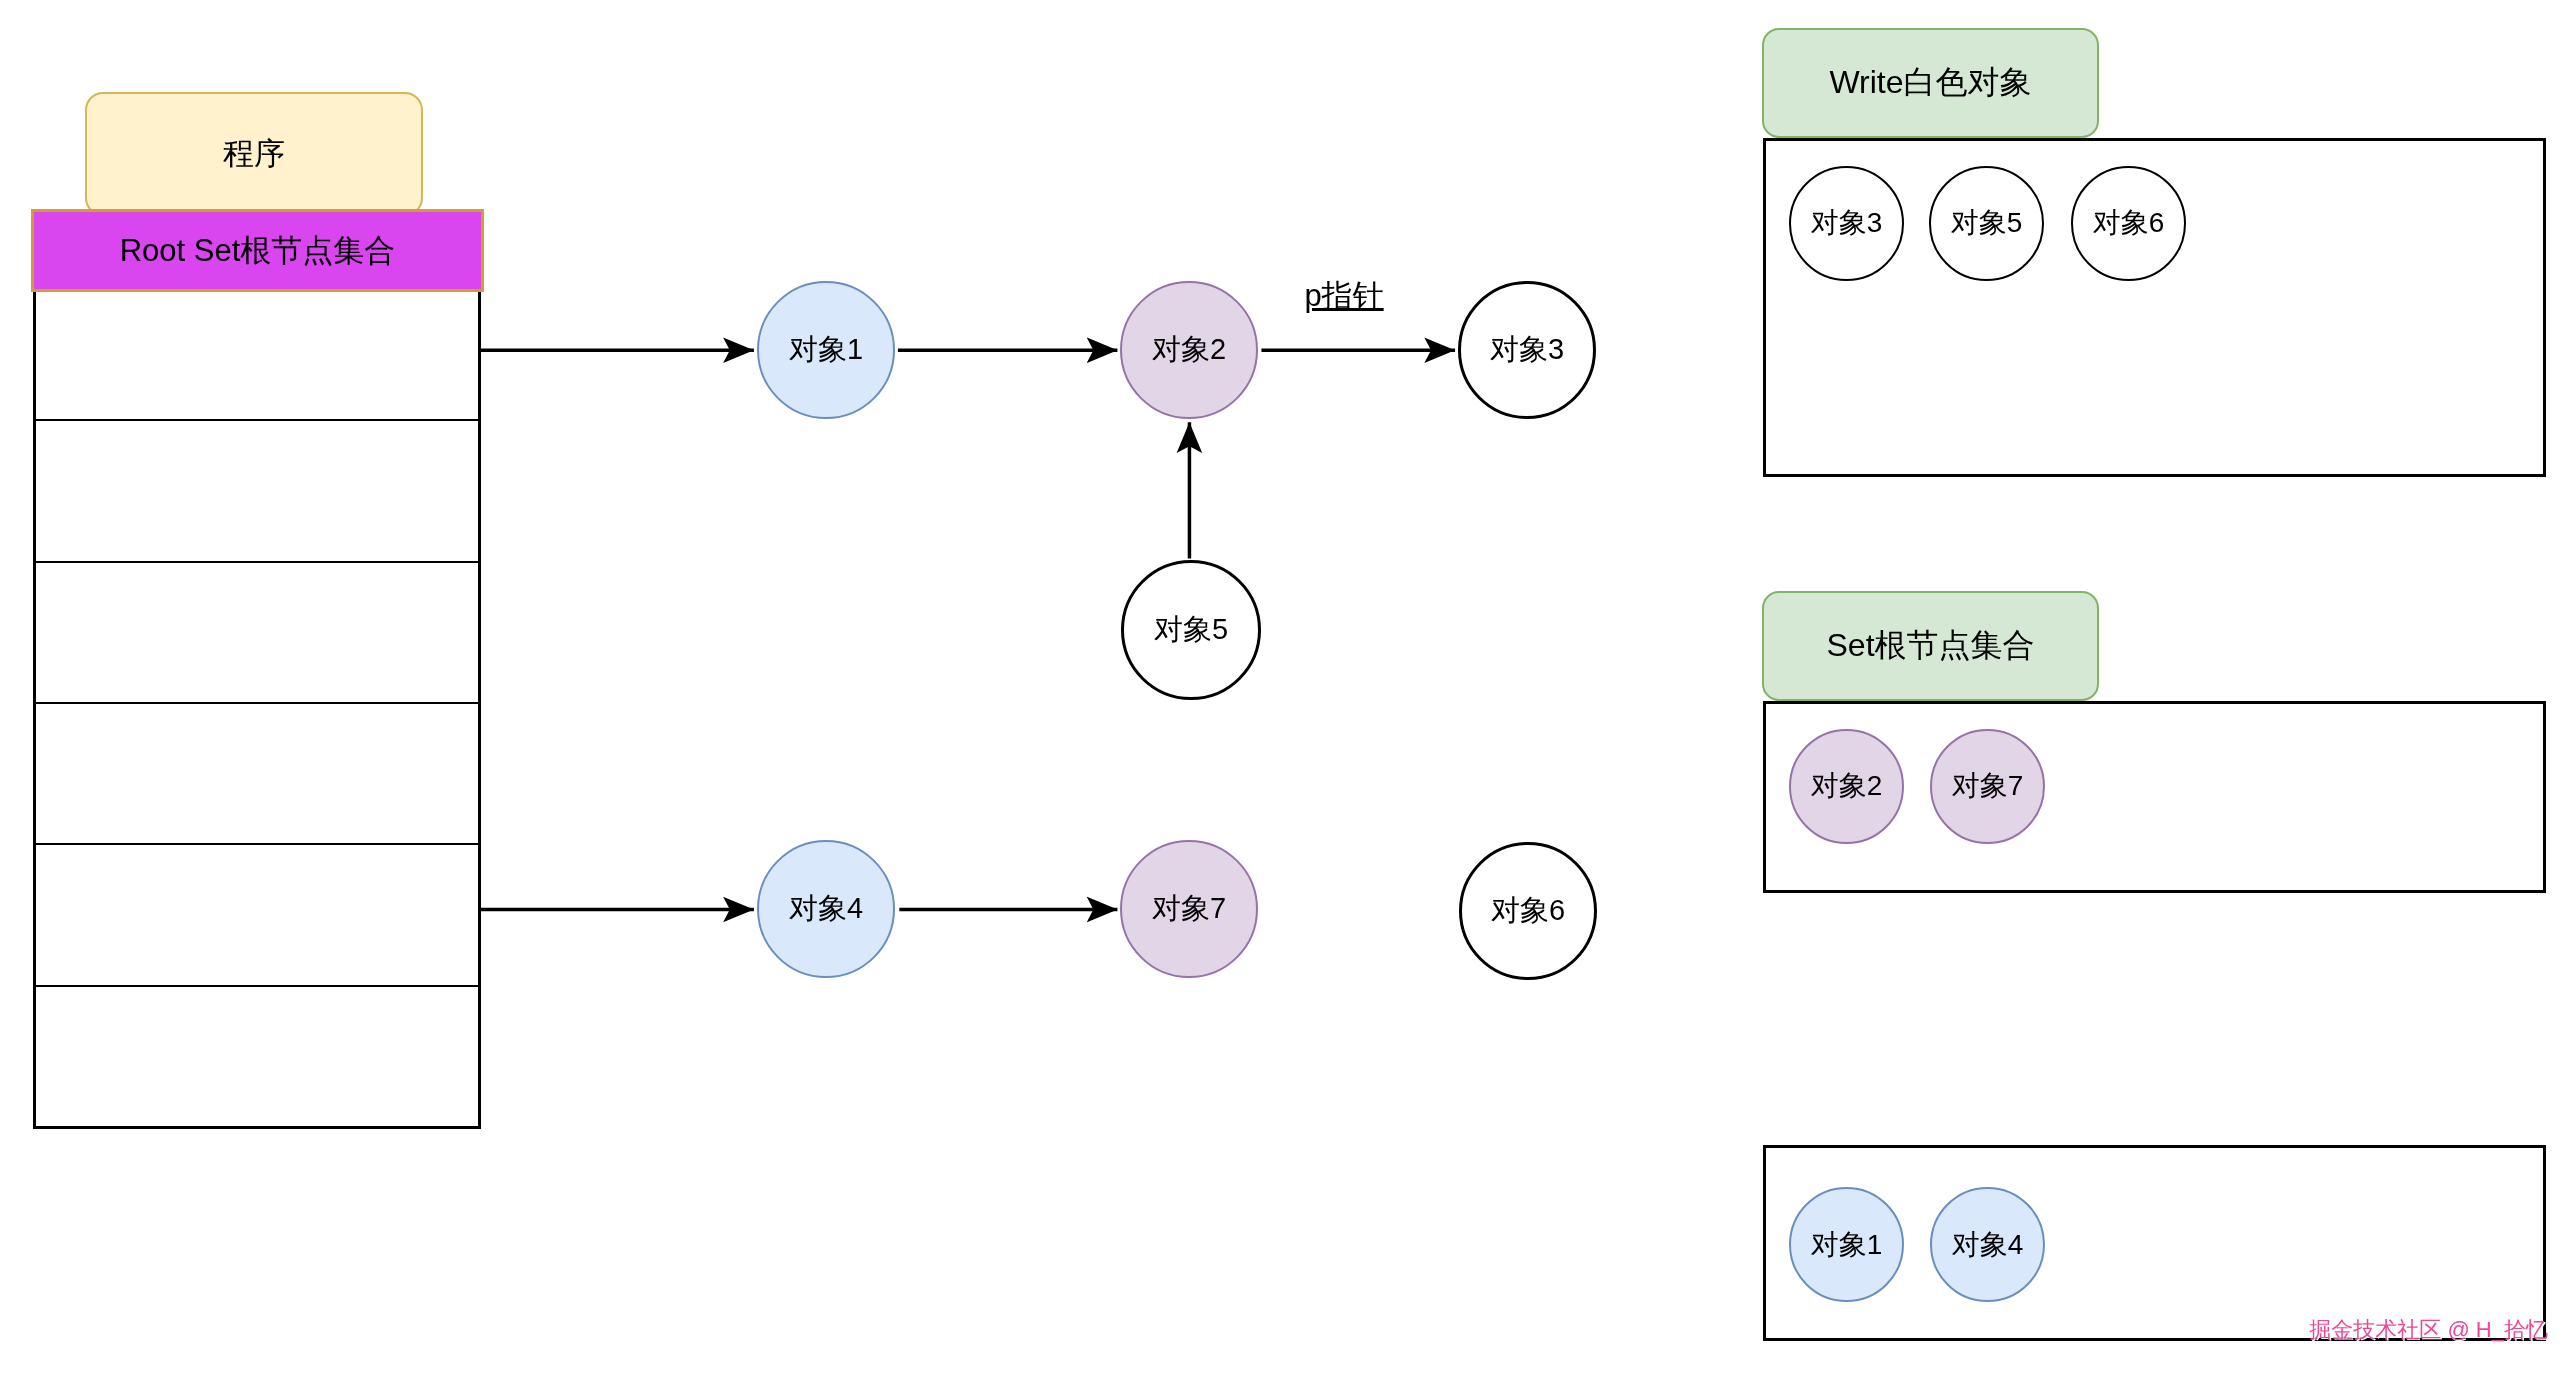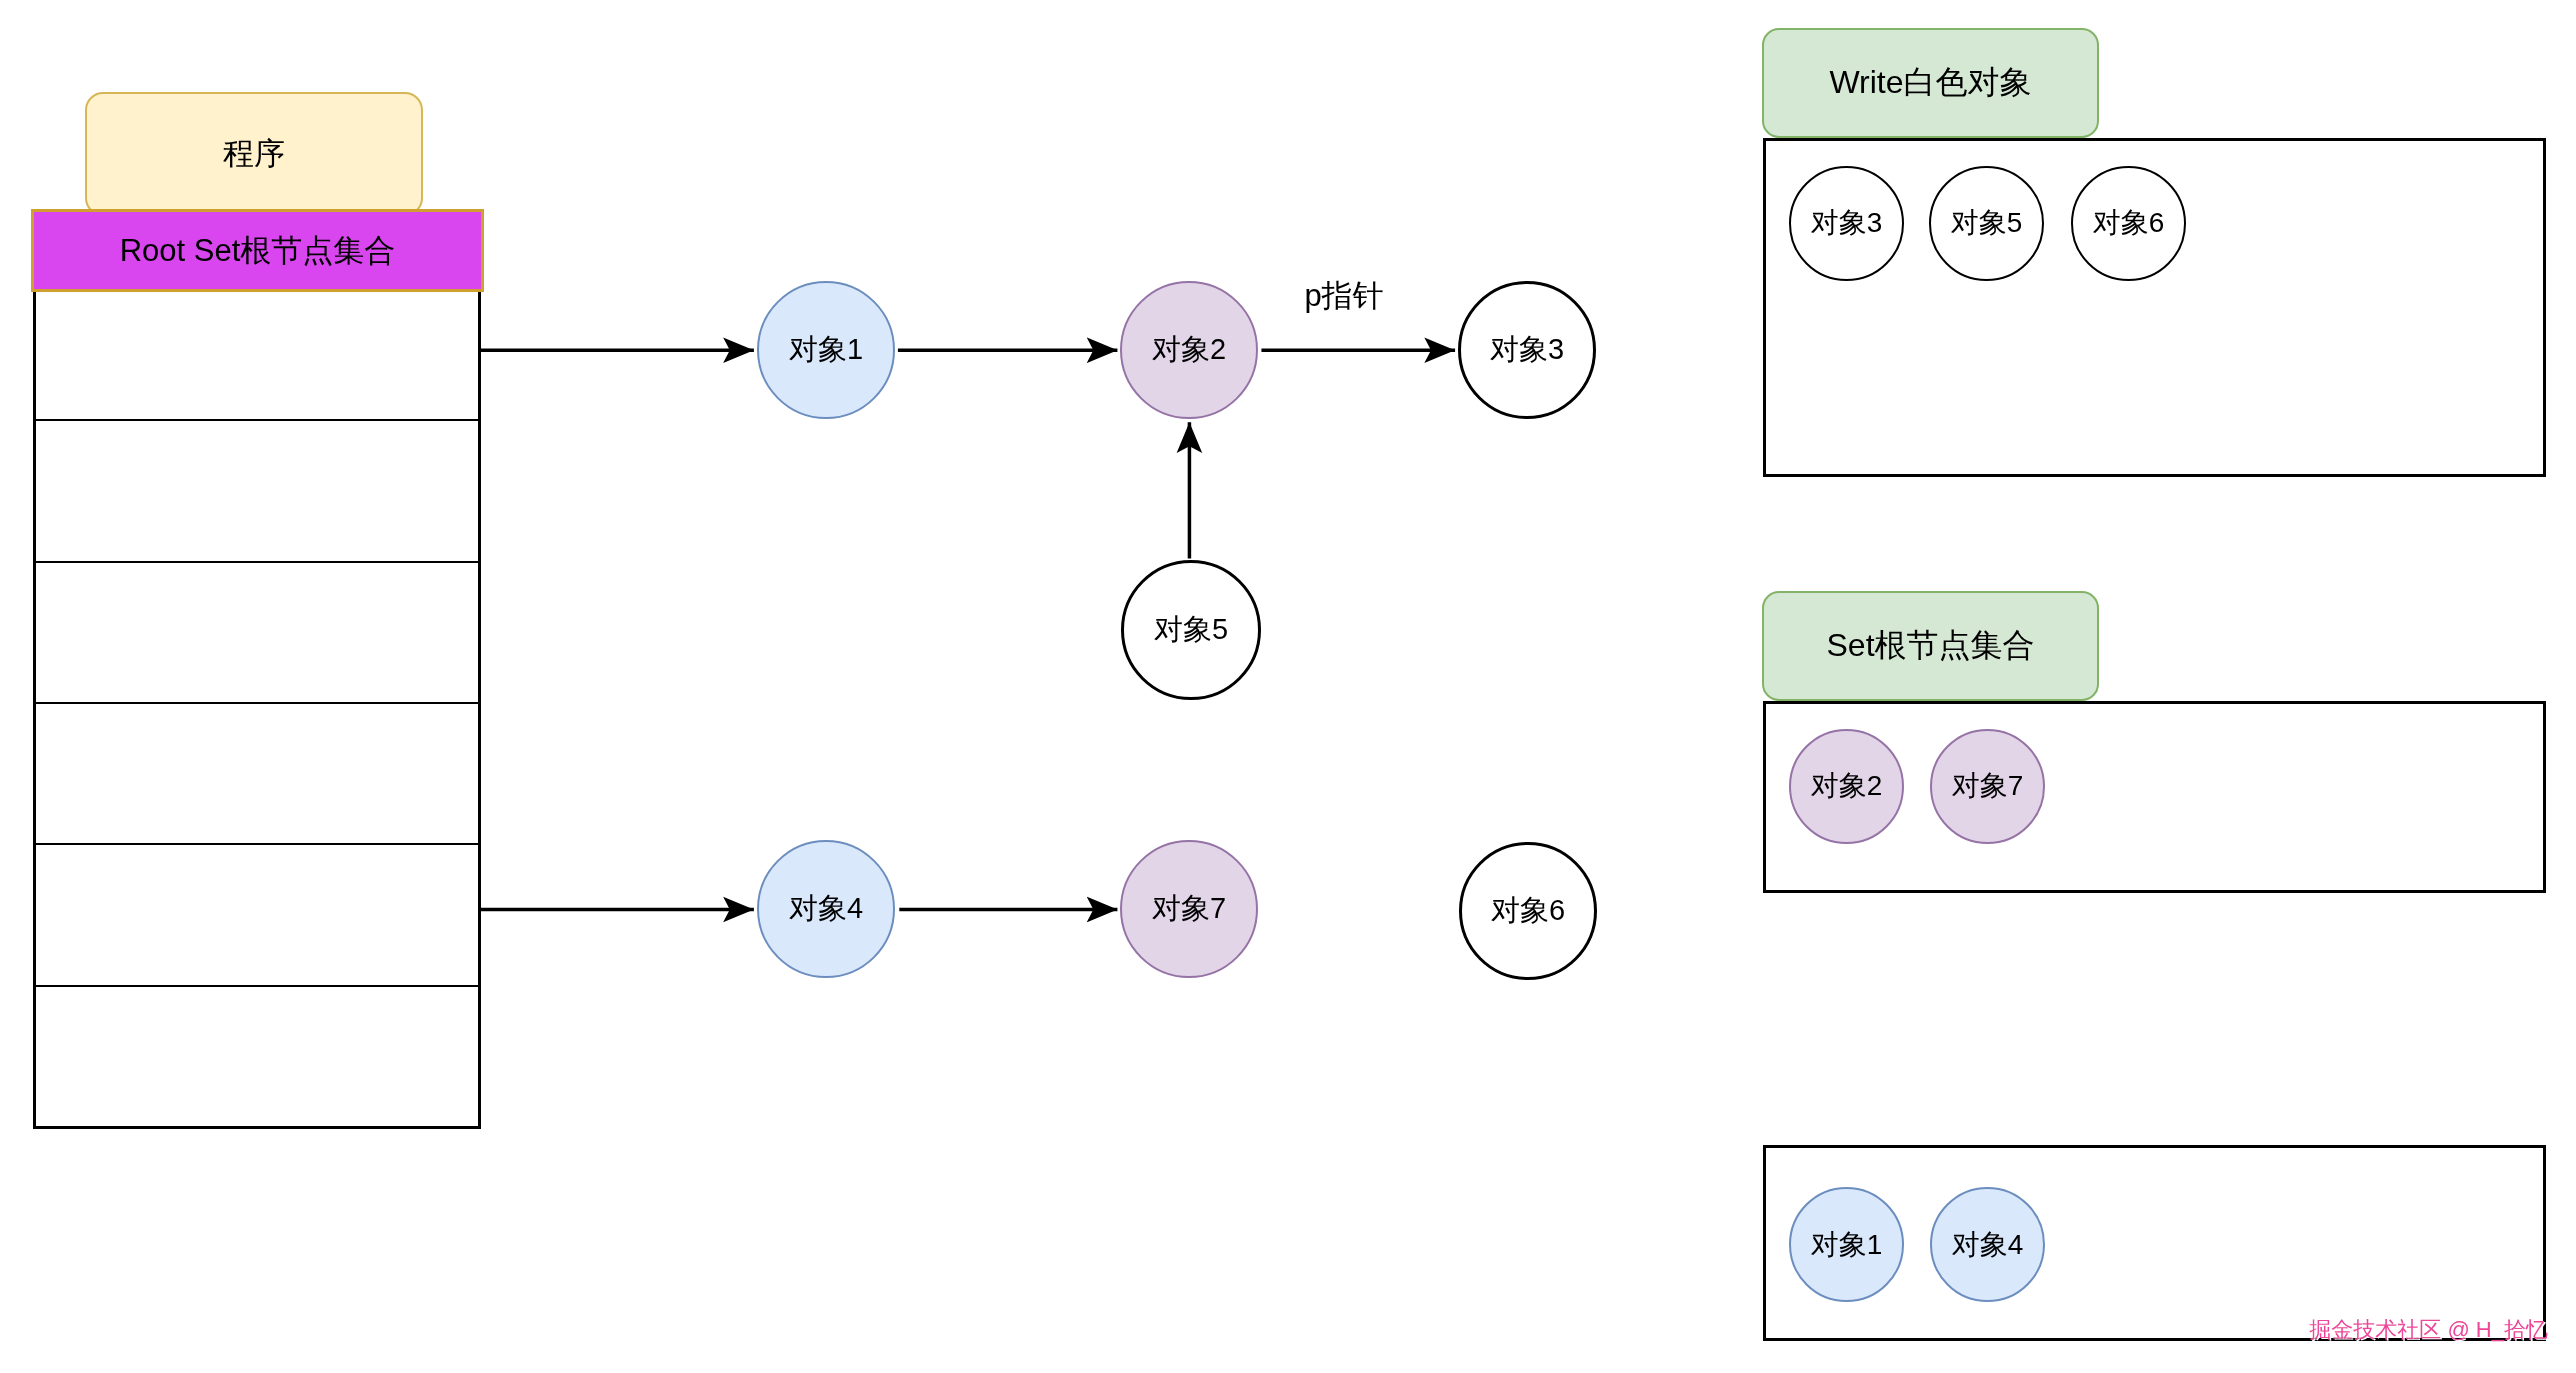--- a/index.html
+++ b/index.html
@@ -31,21 +31,21 @@
   .node{
     position:absolute;width:138px;height:138px;border-radius:50%;z-index:2;
     display:flex;align-items:center;justify-content:center;font-size:29px;
     box-sizing:border-box;background:#fff;
   }
   .node.blue{background:#DAE8FC;border:2.8px solid #6C8EBF;}
   .node.purple{background:#E1D5E7;border:2.8px solid #9673A6;}
   .node.white{background:#FFFFFF;border:3.5px solid #000;}
   .pointer-label{
     position:absolute;left:1288px;top:275px;width:112px;z-index:2;
-    font-size:31px;text-align:center;
+    font-size:31px;text-align:center;text-decoration:underline;
   }
   
   .panel-title{
     position:absolute;left:1762px;width:337px;height:110px;z-index:3;
     background:#D5E8D4;border:2.8px solid #82B366;border-radius:17px;
     display:flex;align-items:center;justify-content:center;font-size:32px;box-sizing:border-box;
   }
   .panel-box{
     position:absolute;left:1763px;width:783px;z-index:2;
     background:#fff;border:3.5px solid #000;box-sizing:border-box;

